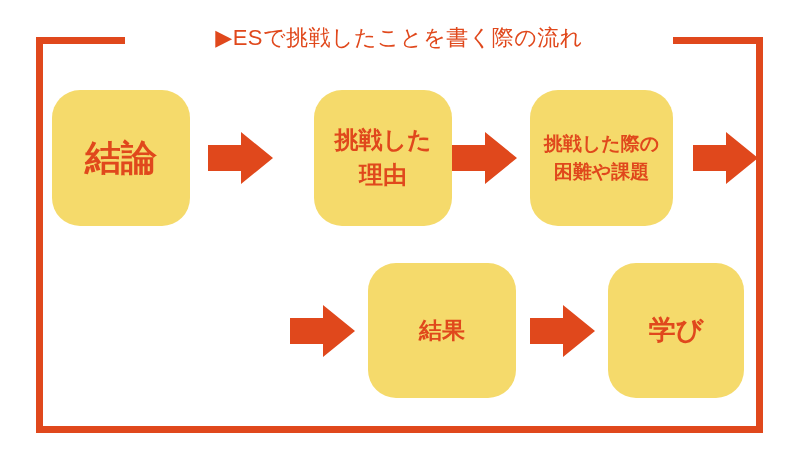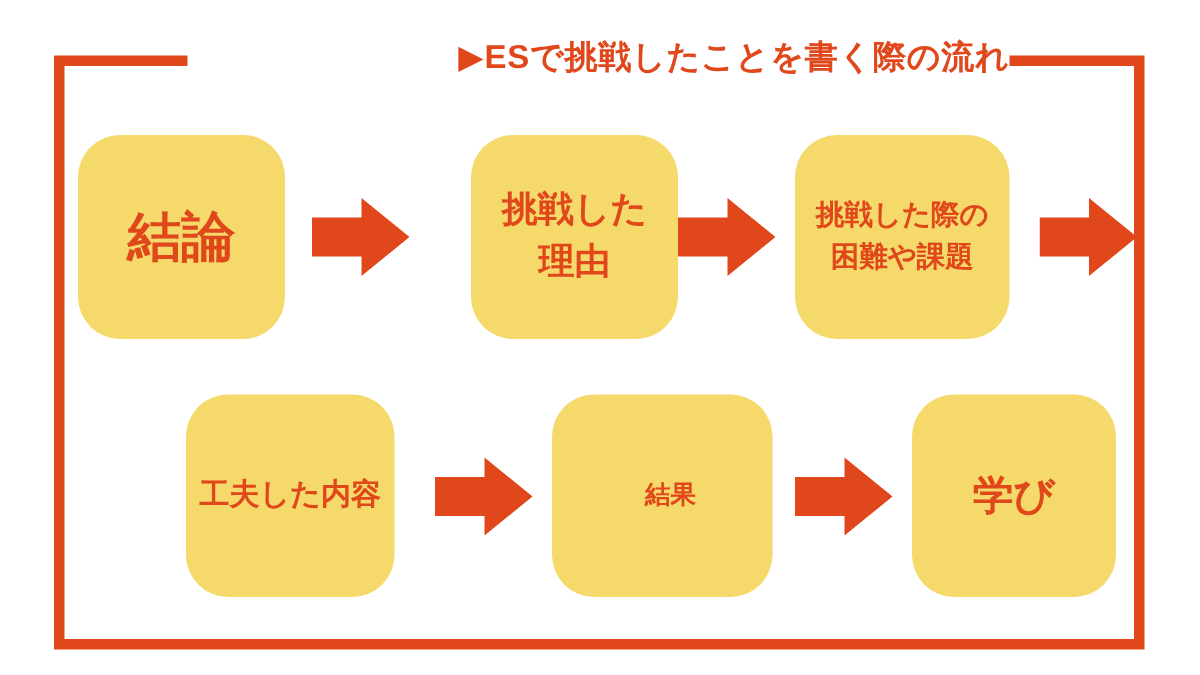--- a/index.html
+++ b/index.html
@@ -29,42 +29,42 @@
   .title {
     position: absolute;
     left: 125px;
     top: 18px;
     width: 548px;
     height: 40px;
     line-height: 40px;
     background: var(--bg, #ffffff);
     color: var(--accent, #E0481C);
     font-size: 22px;
-    font-weight: bold;
-    text-align: right;
+    font-weight: normal;
+    text-align: center;
     letter-spacing: 0.5px;
   }
   .box {
     position: absolute;
     background: var(--box-fill, #F5DA6B);
     border-radius: 28px;
     color: var(--accent, #E0481C);
     font-weight: bold;
     display: flex;
     align-items: center;
     justify-content: center;
     text-align: center;
     white-space: pre-line;
     line-height: 1.45;
   }
   .b1 { left: 52px;  top: 90px;  width: 138px; height: 136px; font-size: 36px; }
   .b2 { left: 290px; top: 90px;  width: 138px; height: 136px; font-size: 24px; margin-left: 24px; }
   .b3 { left: 530px; top: 90px;  width: 143px; height: 136px; font-size: 19px; }
   .b4 { left: 124px; top: 263px; width: 139px; height: 135px; font-size: 20px; }
-  .b5 { left: 368px; top: 263px; width: 136px; height: 135px; font-size: 17px; padding-left: 11px; }
+  .b5 { left: 368px; top: 263px; width: 148px; height: 135px; font-size: 23px; }
   .b6 { left: 608px; top: 263px; width: 136px; height: 135px; font-size: 27px; }
 
   .arrow {
     position: absolute;
     width: 65px;
     height: 52px;
   }
   .arrow svg { display: block; width: 100%; height: 100%; }
   .arrow polygon { fill: var(--accent, #E0481C); }
   .a1 { left: 208px; top: 132px; }
@@ -81,21 +81,20 @@
   <div class="frame"></div>
 
   <div class="title">▶ESで挑戦したことを書く際の流れ</div>
 
   <div class="box b1">結論</div>
   <div class="box b2">挑戦した
 理由</div>
   <div class="box b3">挑戦した際の
 困難や課題</div>
 
-  <div class="box b4">工夫した内容</div>
   <div class="box b5">結果</div>
   <div class="box b6">学び</div>
 
   <div class="arrow a1">
     <svg viewBox="0 0 65 52" aria-hidden="true">
         <polygon points="0,13 33,13 33,0 65,26 33,52 33,39 0,39"></polygon>
       </svg>
   </div>
   <div class="arrow a2">
     <svg viewBox="0 0 65 52" aria-hidden="true">

